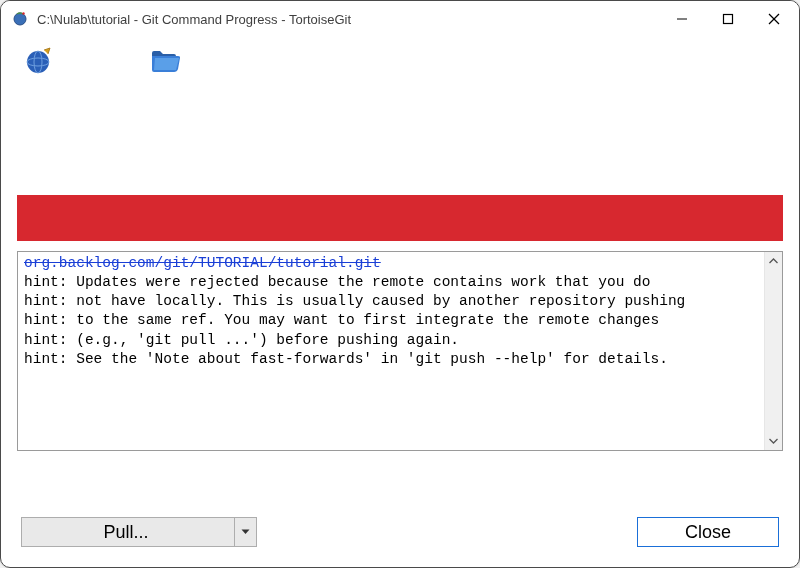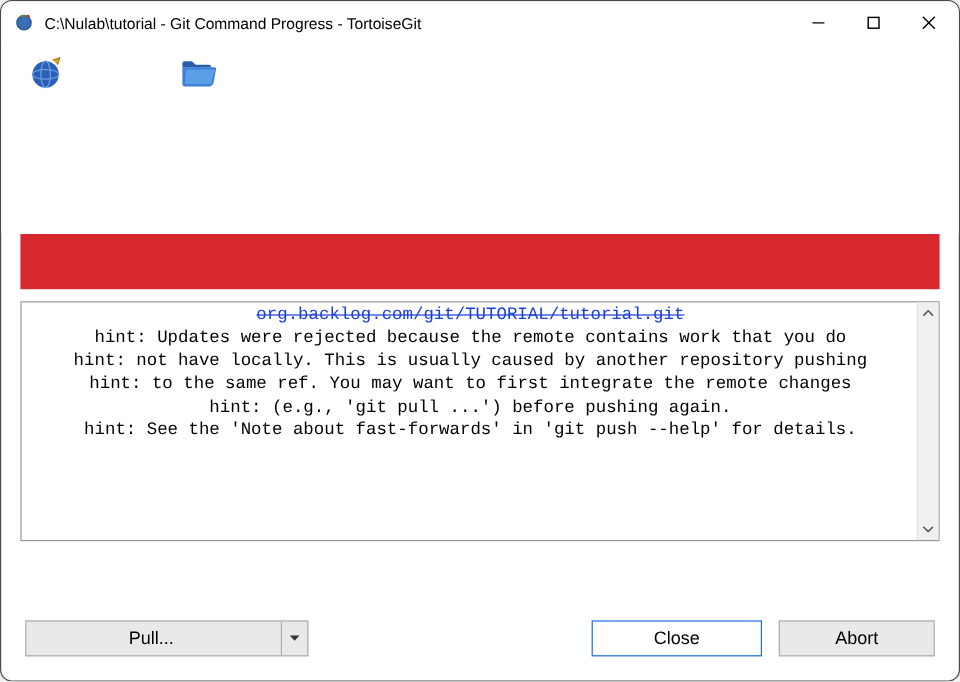--- a/index.html
+++ b/index.html
@@ -29,21 +29,21 @@
     padding: 0 2px 0 10px;
     background: #ffffff;
   }
   .titlebar .app-icon {
     width: 18px; height: 18px; margin-right: 8px;
     display: flex; align-items: center; justify-content: center;
   }
   .titlebar .title {
     flex: 1;
     font-size: 13px;
-    color: #000000;
+    color: #404040;
   }
   .winbtn {
     width: 46px; height: 32px;
     display: flex; align-items: center; justify-content: center;
     font-family: "Segoe UI", sans-serif;
     font-size: 14px;
     cursor: default;
   }
   .winbtn svg { pointer-events: none; }
   .toolbar {
@@ -76,21 +76,20 @@
   }
   .log {
     flex: 1;
     overflow: hidden;
     padding: 2px 4px 6px 6px;
     font-family: Consolas, "Courier New", monospace;
     font-size: 14.5px;
     line-height: 1.32;
     color: #000;
     white-space: pre-wrap;
-    text-align: center;
   }
   .log .url-line {
     color: #1a3fd6;
     text-decoration: line-through;
     text-decoration-color: #1a3fd6;
   }
   .log .error-line {
     color: #d70000;
     font-weight: bold;
     margin-top: 14px;
@@ -115,21 +114,21 @@
     display: flex;
     align-items: center;
     padding: 18px 20px 20px 20px;
     gap: 14px;
     margin-top: auto;
   }
   .btn {
     height: 30px;
     background: #e9e9e9;
     border: 1px solid #adadad;
-    font-size: 15px;
+    font-size: 18px;
     display:flex; align-items:center; justify-content:center;
     cursor: default;
   }
   .btn.pull {
     width: 236px;
     padding-right: 26px;
     position: relative;
   }
   .btn.pull .dropdown-handle {
     position: absolute;
@@ -230,18 +229,15 @@
       <span class="dropdown-handle">
         <svg width="9" height="6">
             <path d="M0.5 0.5 L4.5 5 L8.5 0.5 Z" fill="#333"></path>
           </svg>
       </span>
     </div>
     <div class="flex-spacer"></div>
     <div class="btn close">
       <span>Close</span>
     </div>
-    <div class="btn abort">
-      <span>Abort</span>
-    </div>
   </div>
 
 </div>
 
 </body></html>

